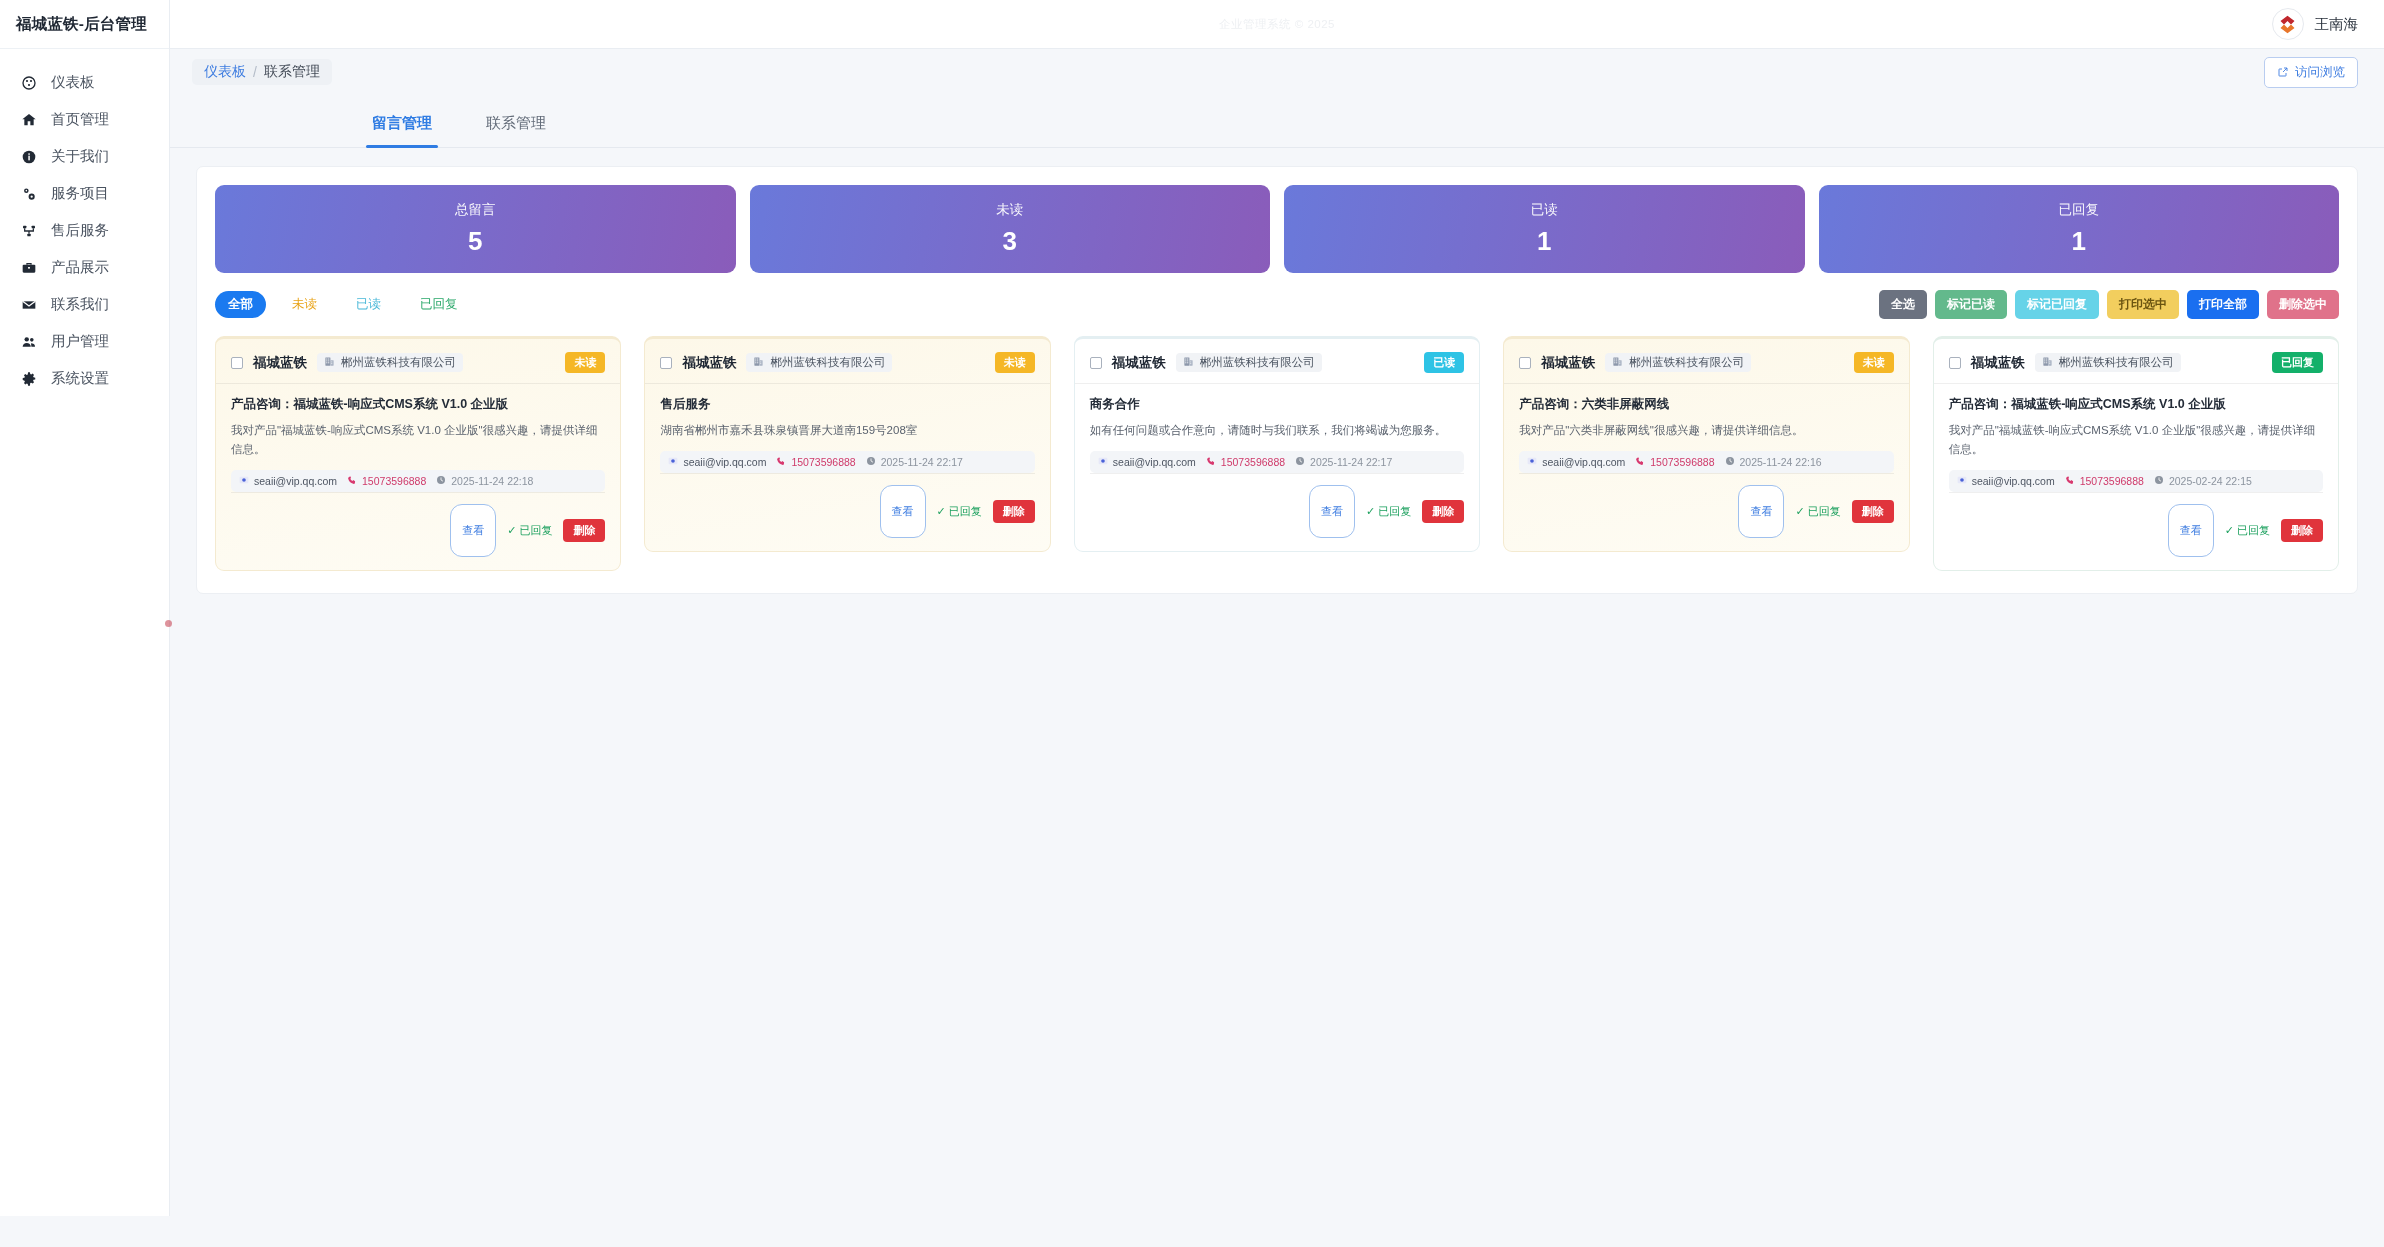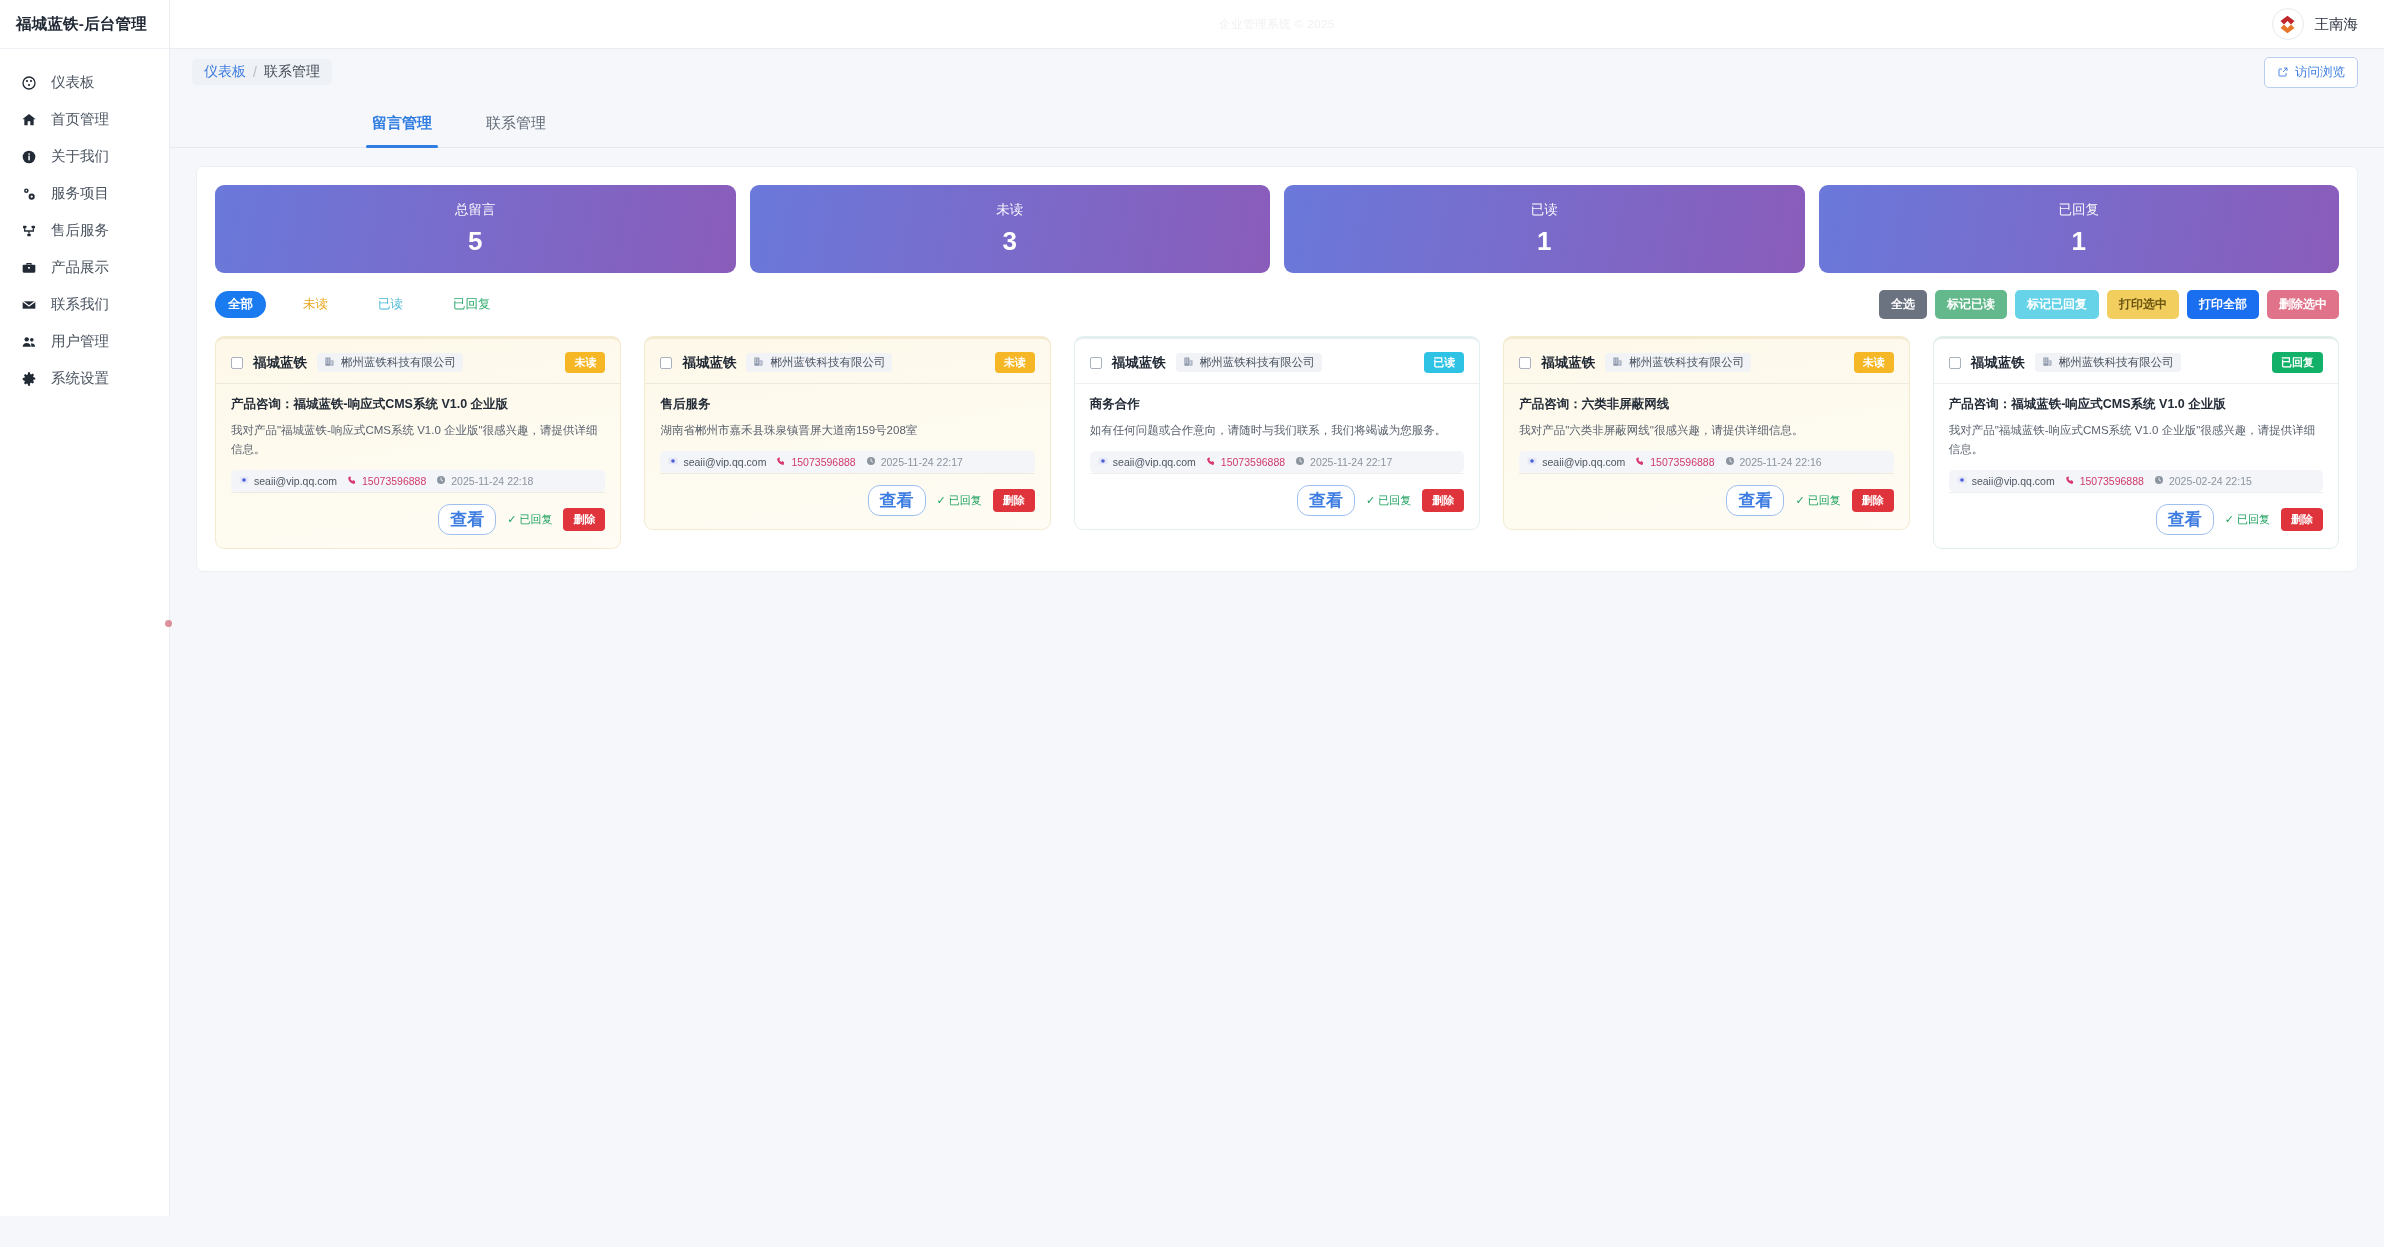--- a/index.html
+++ b/index.html
@@ -124,21 +124,21 @@
     background: linear-gradient(100deg, #6a79da 0%, #8a5cba 100%);
     display: flex; flex-direction: column;
     align-items: center; justify-content: center; gap: 7px;
     color: #fff;
   }
   .stat-label { font-size: 13.5px; opacity: .95; }
   .stat-value { font-size: 26px; font-weight: 700; }
 
   
   #toolbar { display: flex; align-items: center; margin-top: 17px; }
-  #filters { display: flex; align-items: center; gap: 24px; }
+  #filters { display: flex; align-items: center; gap: 13px; }
   .filter {
     font-size: 12.5px; padding: 5px 13px; border-radius: 14px;
     cursor: pointer; background: transparent;
   }
   .filter.active { background: #1a7af0; color: #fff; font-weight: 600; }
   #actions { margin-left: auto; display: flex; align-items: center; gap: 8px; }
   .act {
     font-size: 12px; color: #fff; font-weight: 600;
     padding: 6px 12px; border-radius: 5px; cursor: pointer;
     white-space: nowrap;
@@ -189,22 +189,22 @@
   .meta-item svg { width: 10px; height: 10px; flex: 0 0 10px; }
   .m-email { color: #4e5663; }
   .m-phone { color: #cf3a6a; }
   .m-date  { color: #8c949f; }
   .mcard-foot {
     margin-top: auto; padding-top: 11px;
     border-top: 1px solid #00000010;
     display: flex; align-items: center; justify-content: flex-end; gap: 11px;
   }
   .btn-view {
-    font-size: 17px; color: #3d7ce0; border: 1px solid #9fc0ee;
-    background: #fff; border-radius: 12px; padding: 3px 11px; cursor: pointer; font-weight: bold;
+    font-size: 11px; color: #3d7ce0; border: 1px solid #9fc0ee;
+    background: #fff; border-radius: 12px; padding: 18px 11px; cursor: pointer;
   }
   .btn-reply {
     font-size: 11px; color: #1ca05e; cursor: pointer;
     display: flex; align-items: center; gap: 3px;
   }
   .btn-del {
     font-size: 11px; color: #fff; background: #e0343c;
     border-radius: 4px; padding: 4px 10px; font-weight: 600; cursor: pointer;
   }
 </style>

